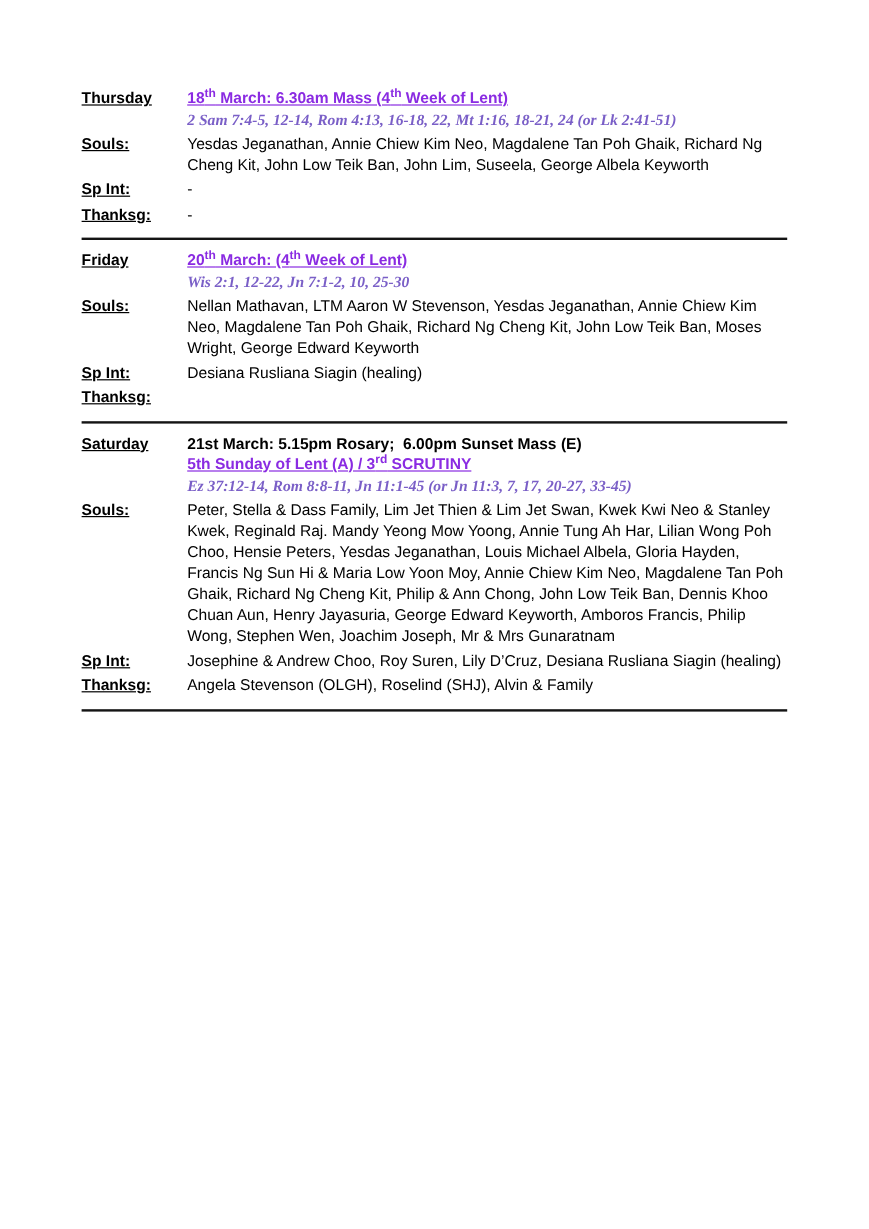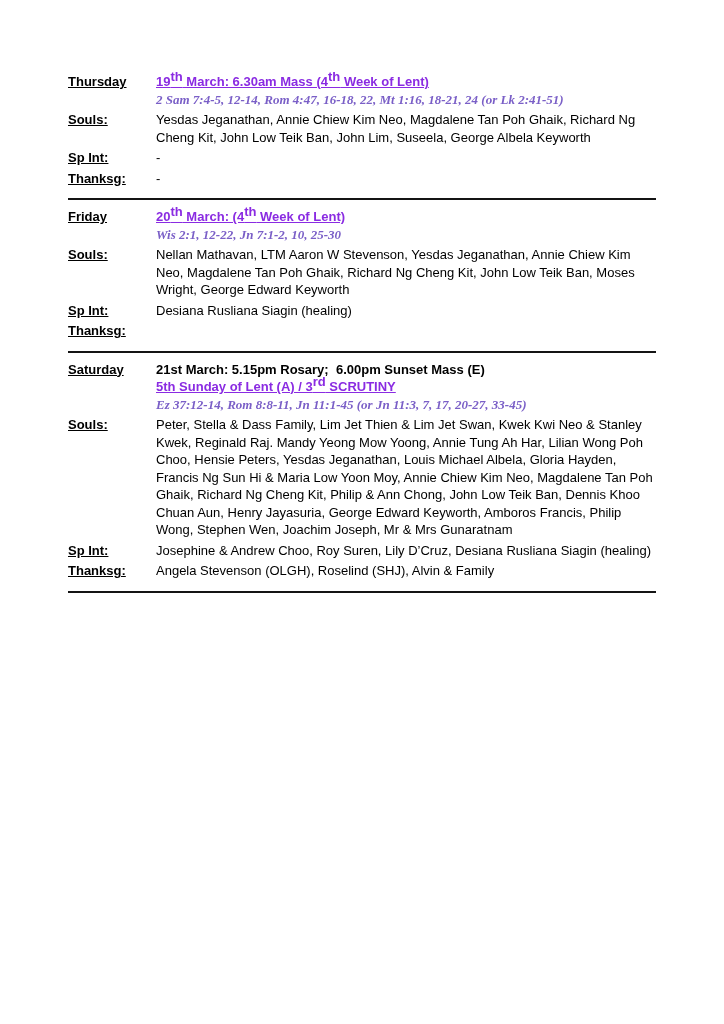--- a/index.html
+++ b/index.html
@@ -55,38 +55,38 @@
     font-weight: 700;
     color: var(--scripture-purple, #7A5FC7);
   }
   .sep {
     border: 0;
     border-top: 2px solid #141414;
     margin: 11px 0 8px 0;
     width: 100%;
   }
   sup {
-    font-size: 13px;
+    font-size: 10px;
     vertical-align: super;
     line-height: 0;
   }
 </style>
 </head>
 <body>
 
 <div class="page">
 
   <section class="day-block">
     <div class="row">
       <div class="col-label day-name">Thursday</div>
       <div class="col-value">
         <div class="heading-purple">
-          <span class="u"><span>19</span><sup>th</sup><span> March: 6.30am Mass (4</span><sup>th</sup><span> Week of Lent)</span></span>
+          <span class="u"><span>18</span><sup>th</sup><span> March: 6.30am Mass (4</span><sup>th</sup><span> Week of Lent)</span></span>
         </div>
-        <div class="scripture">2 Sam 7:4-5, 12-14, Rom 4:47, 16-18, 22, Mt 1:16, 18-21, 24 (or Lk 2:41-51)</div>
+        <div class="scripture">2 Sam 7:4-5, 12-14, Rom 4:13, 16-18, 22, Mt 1:16, 18-21, 24 (or Lk 2:41-51)</div>
       </div>
     </div>
     <div class="row">
       <div class="col-label"><span class="u">Souls:</span></div>
       <div class="col-value">Yesdas Jeganathan, Annie Chiew Kim Neo, Magdalene Tan Poh Ghaik, Richard Ng Cheng Kit, John Low Teik Ban, John Lim, Suseela, George Albela Keyworth</div>
     </div>
     <div class="row">
       <div class="col-label"><span class="u">Sp Int:</span></div>
       <div class="col-value">-</div>
     </div>

